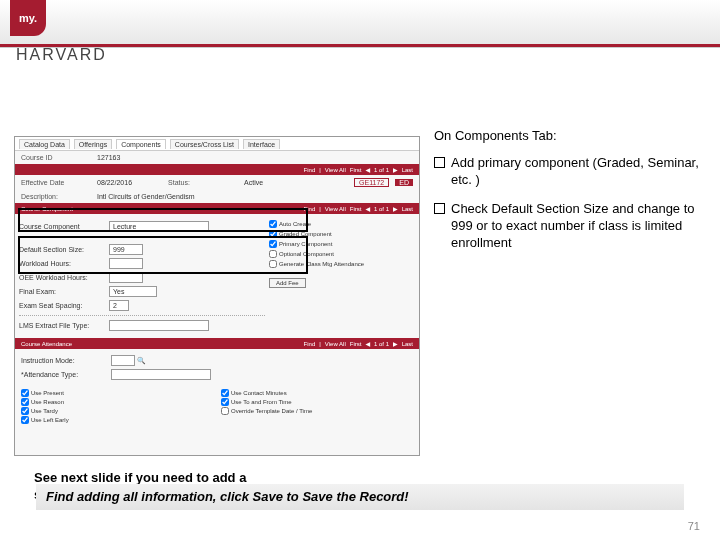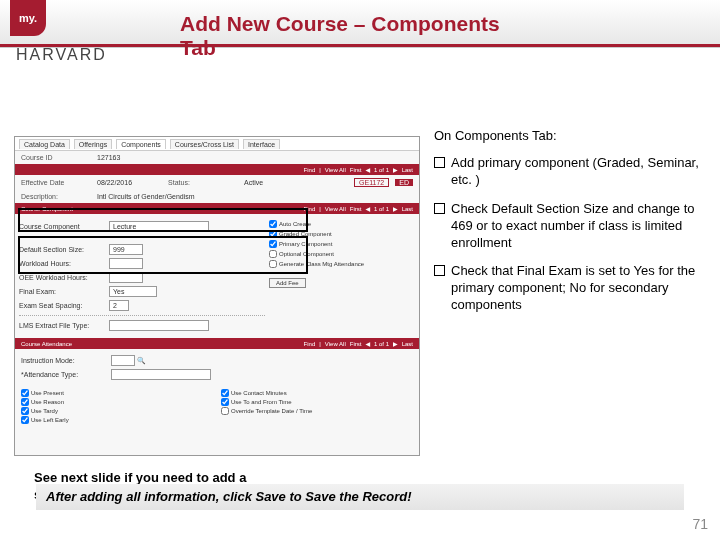--- a/index.html
+++ b/index.html
@@ -34,31 +34,30 @@
 .ss-addfee{border:1px solid #888;background:#f4f4f4;padding:1px 6px;font-size:6px;display:inline-block}
 .ss-grid{display:grid;grid-template-columns:1fr 1fr;gap:1px 8px;padding:3px 6px;font-size:6px}
 .ss-grid .ss-cb{margin:0}
 .side{position:absolute;left:434px;top:80px;width:276px}
 .side-h{font-size:13px;margin-bottom:12px}
 .bullet{display:flex;margin-bottom:12px;font-size:13px;line-height:1.3}
 .bullet .box{width:11px;height:11px;border:1px solid #000;margin-right:6px;margin-top:2px;flex-shrink:0}
 .note{position:absolute;left:34px;top:422px;font-size:13px;font-weight:bold;width:230px;line-height:1.3}
 .footer{position:absolute;left:36px;top:484px;right:36px;height:26px;background:linear-gradient(#f2f2f2,#e4e4e4)}
 .footer-txt{font-size:13px;font-weight:bold;font-style:italic;padding:5px 10px}
-.pagenum{position:absolute;right:12px;bottom:8px;font-size:14px;color:#888}
+.pagenum{position:absolute;right:20px;bottom:8px;font-size:11px;color:#888}
 </style>
 </head>
 <body>
 
 <div class="header">
   <div class="logo">
     <span class="logo-my">my.</span>
     <span class="logo-harvard">HARVARD</span>
   </div>
-  <div class="title">Add New Course – Components Tab</div>
   <div class="title-underline"></div>
 </div>
 
 <div class="content">
   <div class="screenshot">
     <div class="ss-tabs">
       <span class="ss-tab">Catalog Data</span>
       <span class="ss-tab">Offerings</span>
       <span class="ss-tab active">Components</span>
       <span class="ss-tab">Courses/Cross List</span>
@@ -213,27 +212,23 @@
   <div class="ss-highlight2"></div>
 
   <div class="side">
     <div class="side-h">On Components Tab:</div>
     <div class="bullet">
         <span class="box"></span>
         <span>Add primary component (Graded, Seminar, etc. )</span>
       </div>
     <div class="bullet">
         <span class="box"></span>
-        <span>Check Default Section Size and change to 469 or to exact number if class is limited enrollment</span>
-      </div>
-    <div class="bullet">
-        <span class="box"></span>
-        <span>Check that Final Exam is set to Yes for the primary component; No for secondary components</span>
+        <span>Check Default Section Size and change to 999 or to exact number if class is limited enrollment</span>
       </div>
   </div>
 
   <div class="note">See next slide if you need to add a secondary component</div>
 </div>
 
 <div class="footer">
-  <div class="footer-txt">After adding all information, click Save to Save the Record!</div>
+  <div class="footer-txt">Find adding all information, click Save to Save the Record!</div>
 </div>
 <div class="pagenum">71</div>
 
 </body></html>

